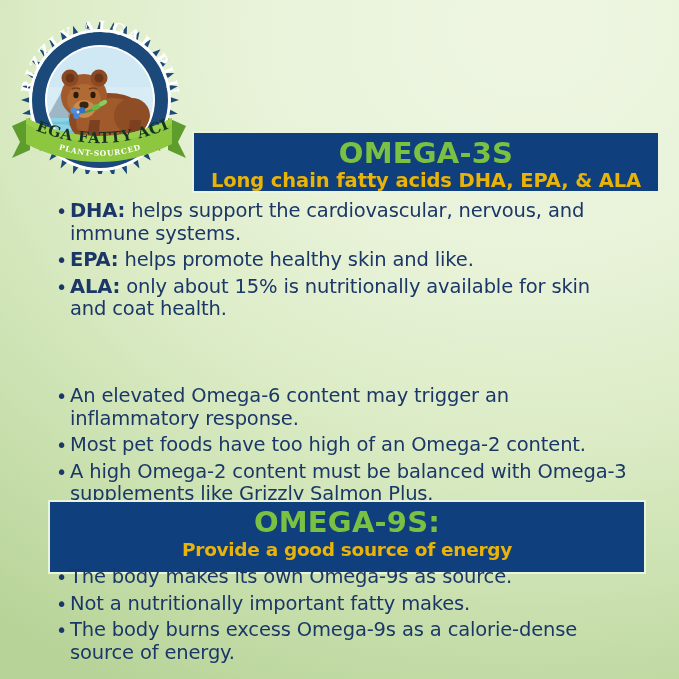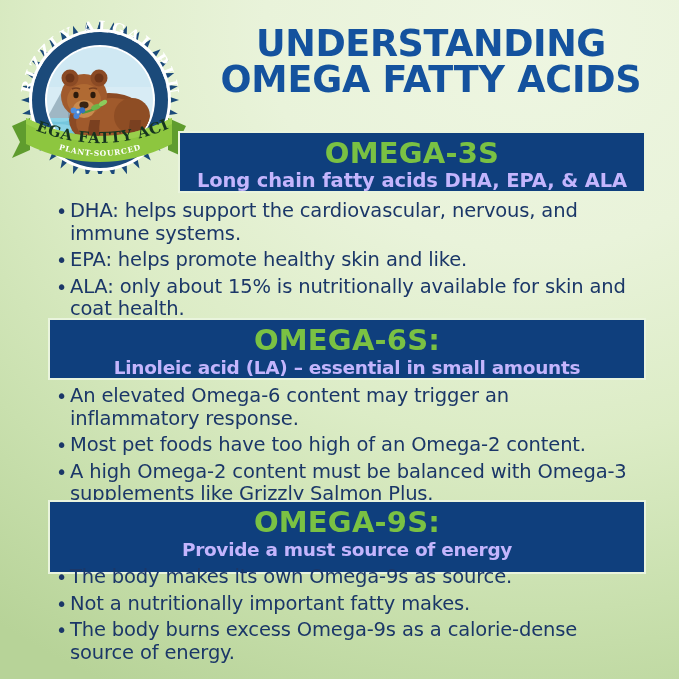--- a/index.html
+++ b/index.html
@@ -36,44 +36,44 @@
     text-align:center;
     color:#7ac143;
     padding-top:4px;
   }
   .banner .bt{
     display:block;font-weight:bold;font-size:29px;line-height:32px;
     letter-spacing:0.2px;color:#7ac143;
   }
   .banner .bs{
     display:block;font-size:19.5px;line-height:24px;font-weight:bold;
-    color:#c4b5fd;letter-spacing:-0.1px;
+    color:#eab308;letter-spacing:-0.1px;
   }
   .banner.narrow .bs{font-size:18.5px;letter-spacing:-0.3px;}
 
-  #banner-omega3{left:178px;top:131px;width:468px;height:62px;text-align:center;}
+  #banner-omega3{left:192px;top:131px;width:468px;height:62px;text-align:center;}
   #banner-omega6{left:48px;top:318px;width:598px;height:62px;}
   #banner-omega9{left:48px;top:500px;width:598px;height:74px;}
 
   
   .bullets{
     position:absolute;
     color:#1b3768;
     font-size:19.5px;line-height:22.5px;
     letter-spacing:-0.15px;
   }
   .bullets .row{
     display:flex;align-items:flex-start;margin-bottom:4px;
   }
   .bullets .dot{
     flex:0 0 auto;width:14px;text-align:left;
     font-size:19px;line-height:22.5px;color:#1b3768;
   }
   .bullets .txt{flex:1 1 auto;}
-  .bullets b{font-weight:normal;}
+  .bullets b{font-weight:bold;}
 
   #list-omega3{left:56px;top:200px;width:572px;}
   #list-omega6{left:56px;top:385px;width:580px;}
   #list-omega9{left:56px;top:566px;width:580px;}
 </style>
 </head>
 <body>
 
 <div id="page">
 
@@ -282,66 +282,58 @@
       </g>
       <text font-family="'DejaVu Serif','Liberation Serif',serif" font-size="15" font-weight="bold" fill="#15341f" letter-spacing="0.6">
         <textPath href="#ribbonArc" startOffset="50%" text-anchor="middle">OMEGA FATTY ACIDS</textPath>
       </text>
       <text font-family="'DejaVu Serif','Liberation Serif',serif" font-size="7.5" font-weight="bold" fill="#ffffff" letter-spacing="0.8">
         <textPath href="#ribbonArc2" startOffset="50%" text-anchor="middle">PLANT-SOURCED</textPath>
       </text>
     </svg>
   </div>
 
-  <div class="title">
-    <span class="l1">UNDERSTANDING</span>
-    <span class="l2">OMEGA FATTY ACIDS</span>
-  </div>
 
   <div class="banner" id="banner-omega3">
     <span class="bt">OMEGA-3S</span>
     <span class="bs">Long chain fatty acids DHA, EPA, &amp; ALA</span>
   </div>
   <div class="bullets" id="list-omega3">
     <div class="row">
       <span class="dot">•</span>
       <span class="txt"><b>DHA:</b><span> helps support the cardiovascular, nervous, and immune systems.</span></span>
     </div>
     <div class="row">
       <span class="dot">•</span>
       <span class="txt"><b>EPA:</b><span> helps promote healthy skin and like.</span></span>
     </div>
     <div class="row">
       <span class="dot">•</span>
       <span class="txt"><b>ALA:</b><span> only about 15% is nutritionally available for skin and coat health.</span></span>
     </div>
   </div>
 
-  <div class="banner narrow" id="banner-omega6">
-    <span class="bt">OMEGA-6S:</span>
-    <span class="bs">Linoleic acid (LA) – essential in small amounts</span>
-  </div>
   <div class="bullets" id="list-omega6">
     <div class="row">
       <span class="dot">•</span>
       <span class="txt">An elevated Omega-6 content may trigger an inflammatory response.</span>
     </div>
     <div class="row">
       <span class="dot">•</span>
       <span class="txt">Most pet foods have too high of an Omega-2 content.</span>
     </div>
     <div class="row">
       <span class="dot">•</span>
       <span class="txt">A high Omega-2 content must be balanced with Omega-3 supplements like Grizzly Salmon Plus.</span>
     </div>
   </div>
 
   <div class="banner narrow" id="banner-omega9">
     <span class="bt">OMEGA-9S:</span>
-    <span class="bs">Provide a must source of energy</span>
+    <span class="bs">Provide a good source of energy</span>
   </div>
   <div class="bullets" id="list-omega9">
     <div class="row">
       <span class="dot">•</span>
       <span class="txt">The body makes its own Omega-9s as source.</span>
     </div>
     <div class="row">
       <span class="dot">•</span>
       <span class="txt">Not a nutritionally important fatty makes.</span>
     </div>

